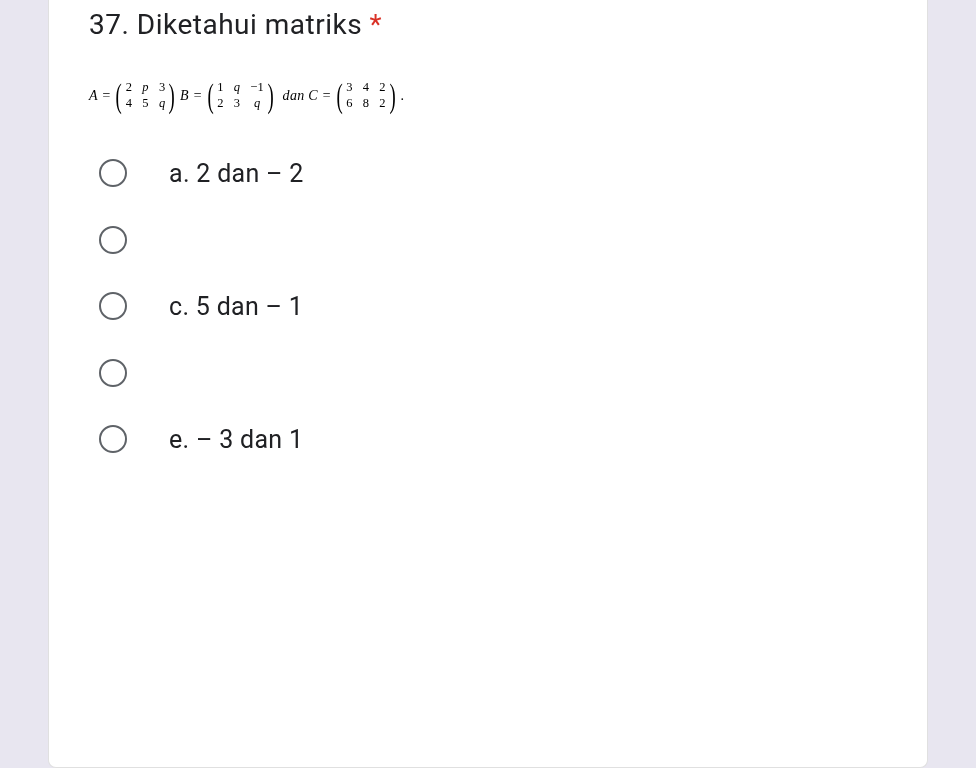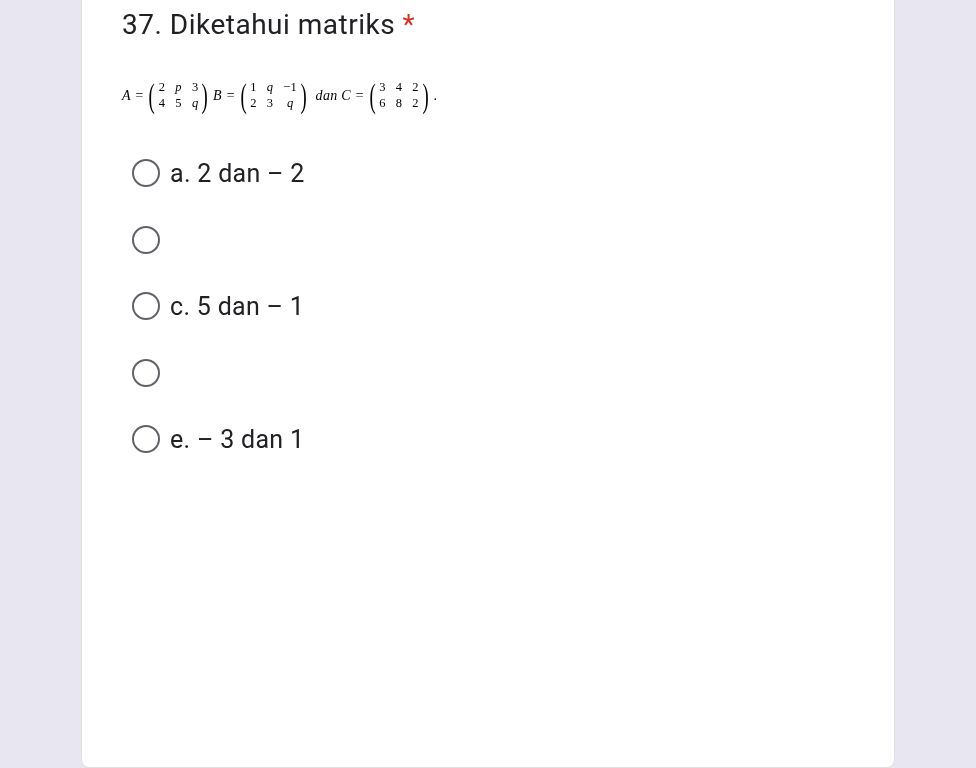--- a/index.html
+++ b/index.html
@@ -12,21 +12,21 @@
       font-family: 'Google Sans', Roboto, Arial, sans-serif;
       width: 976px;
       height: 768px;
       display: flex;
       justify-content: center;
       padding-top: 0;
     }
     .card {
       background: #fff;
       border-radius: 0 0 8px 8px;
-      width: 814px;
+      width: 880px;
       padding: 0 40px 45px 40px;
       border-left: 1px solid #e0e0e0;
       border-right: 1px solid #e0e0e0;
       border-bottom: 1px solid #e0e0e0;
     }
     .question-title {
       font-size: 28px;
       font-weight: 400;
       color: #202124;
       letter-spacing: 0.5px;
@@ -76,21 +76,21 @@
     }
     .options {
       display: flex;
       flex-direction: column;
       gap: 38px;
       padding-left: 10px;
     }
     .option {
       display: flex;
       align-items: center;
-      gap: 10px;
+      gap: 42px;
       cursor: pointer;
     }
     .radio {
       width: 28px;
       height: 28px;
       border: 2.5px solid #5f6368;
       border-radius: 50%;
       flex-shrink: 0;
     }
     .option-label {

